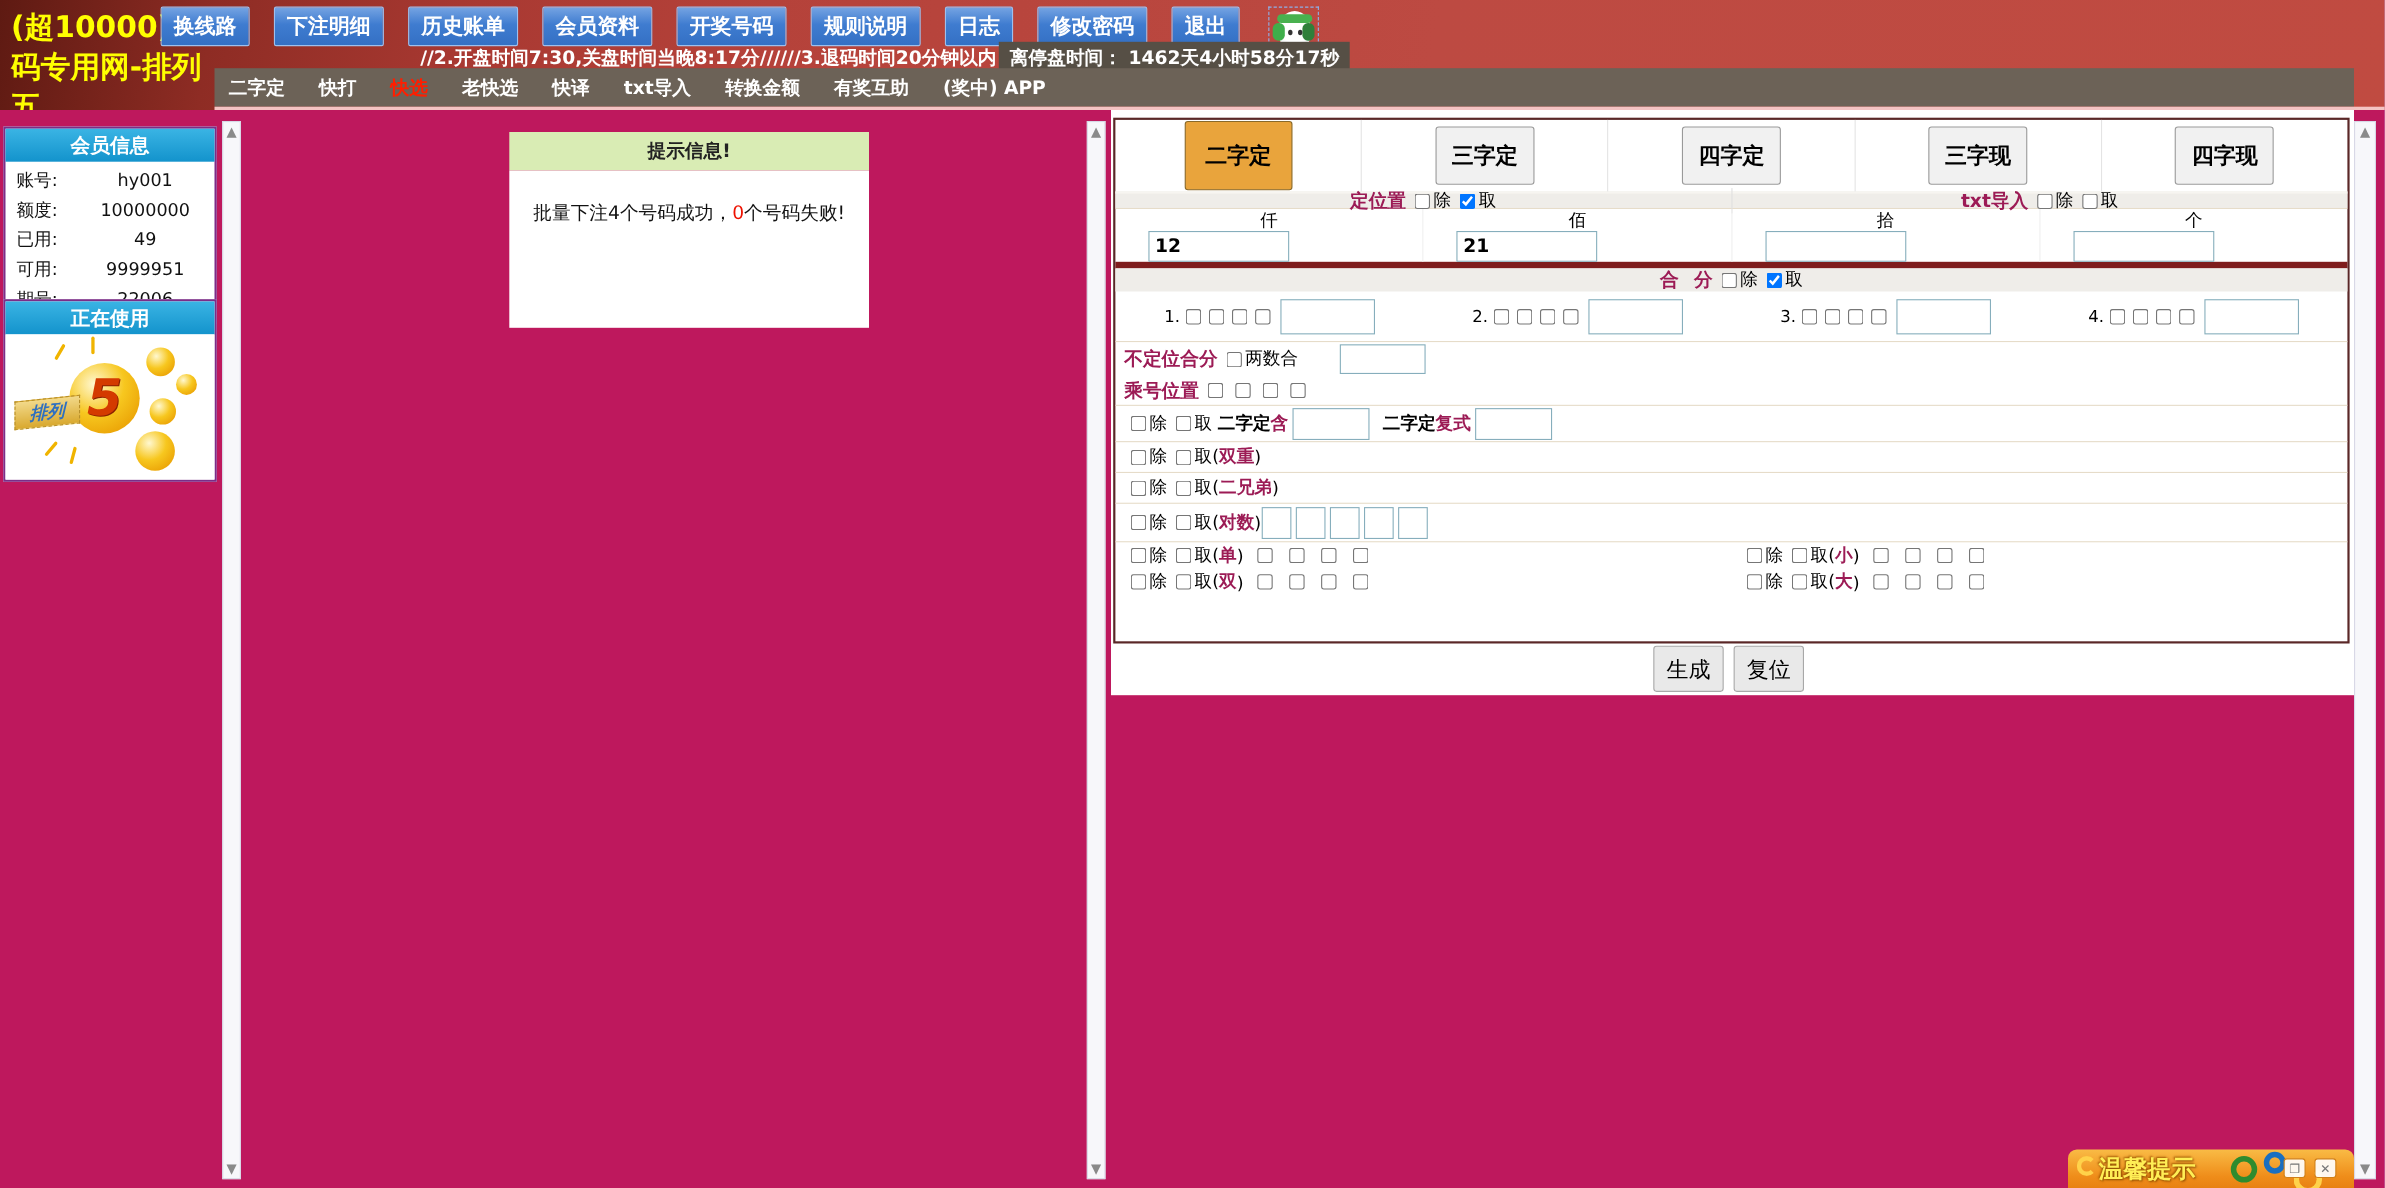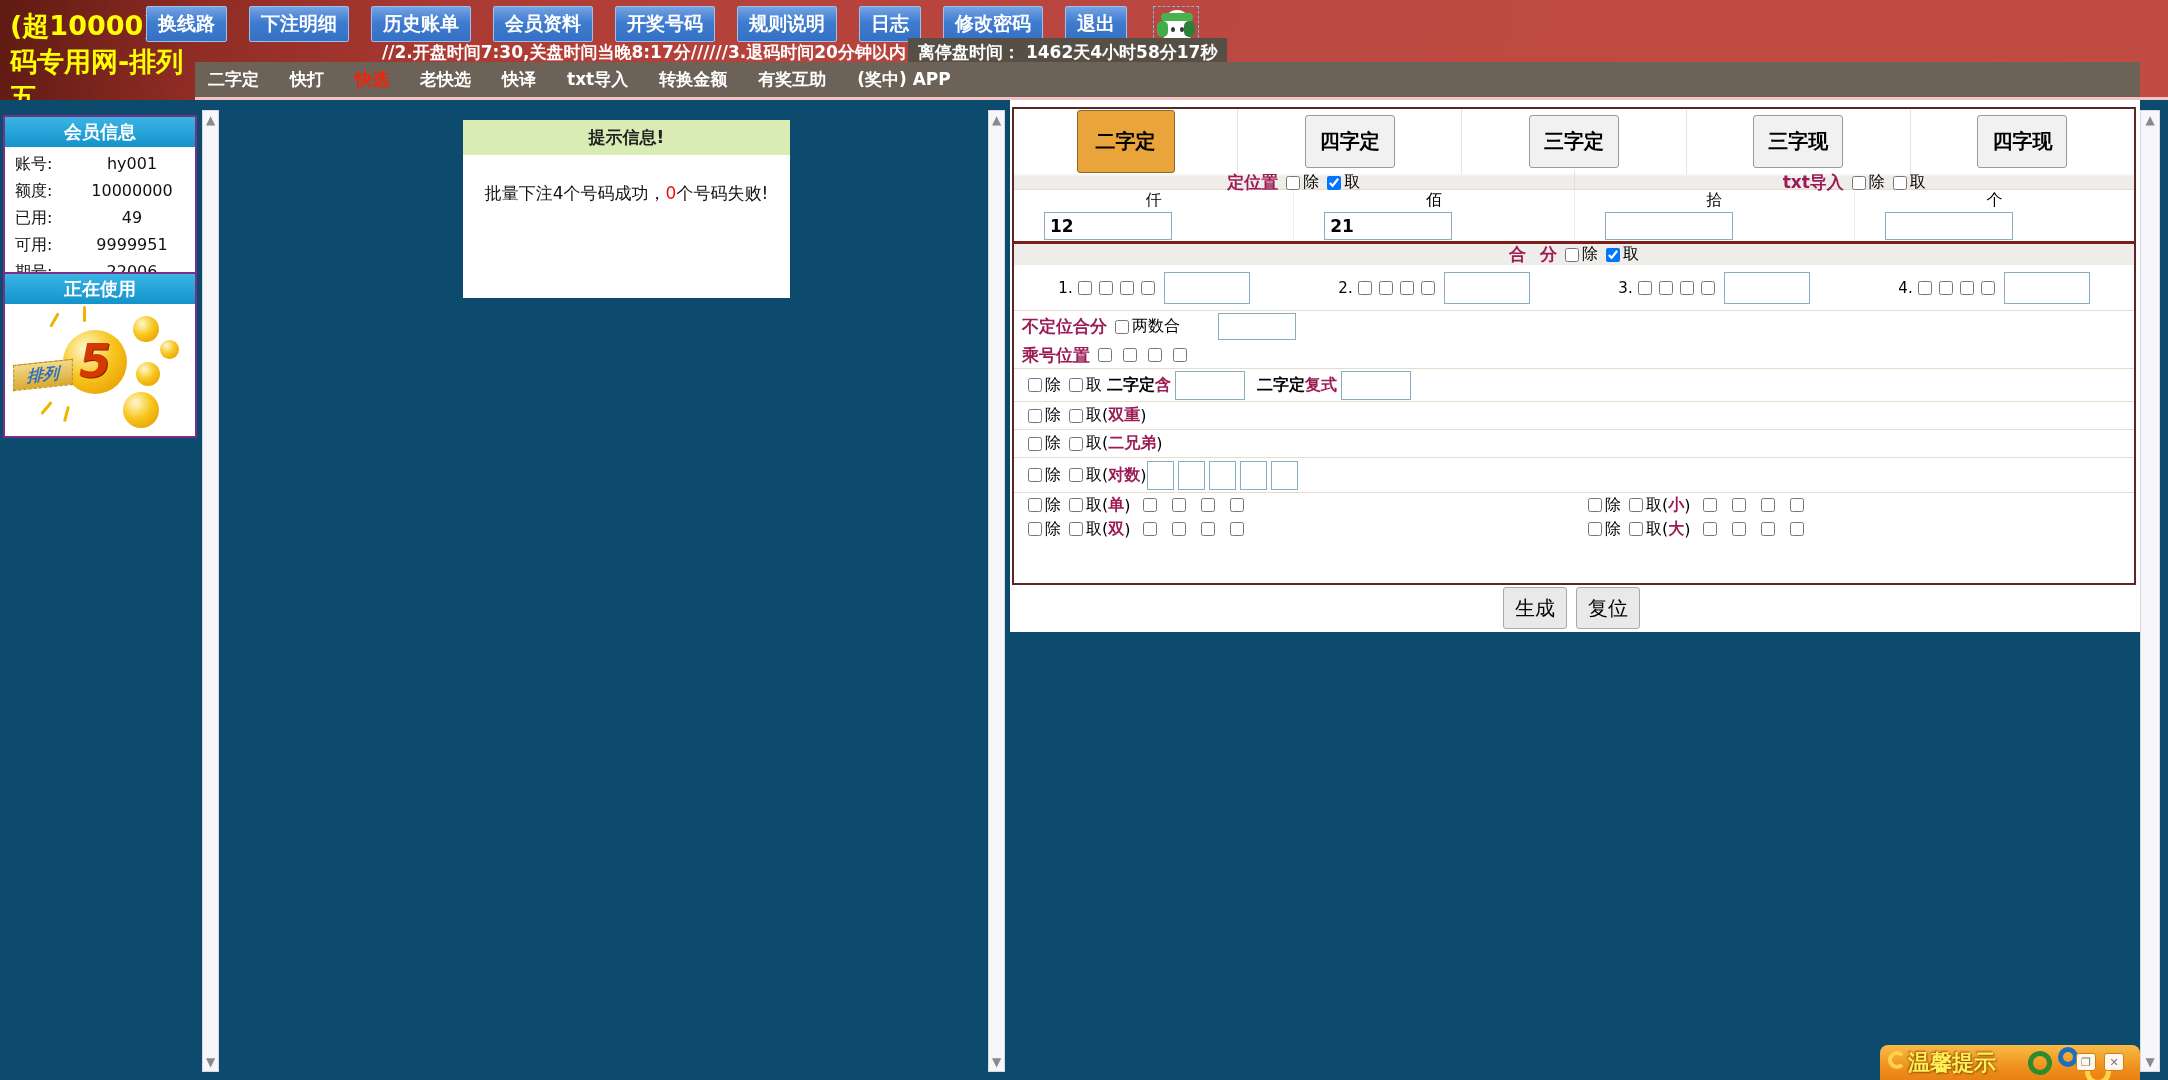--- a/index.html
+++ b/index.html
@@ -27,21 +27,21 @@
   .cs-eye { position:absolute; width:4px; height:5px; background:#333; border-radius:50%; top:20px; }
   .cs-eye.l { left:17px; } .cs-eye.r { left:26px; }
   .marquee { position:absolute; left:382px; top:41px; color:#ffffff; font-weight:bold; font-size:17px; white-space:nowrap; }
   .countdown { position:absolute; left:908px; top:38px; background:#564f45; color:#fff;
     font-weight:bold; font-size:17px; padding:3px 10px; white-space:nowrap; }
   .subnav { position:absolute; left:195px; top:62px; width:1945px; height:35px; background:#6c6257;
     display:flex; align-items:center; gap:31px; padding-left:13px; }
   .subnav-item { color:#fff; font-weight:bold; font-size:17px; cursor:pointer; white-space:nowrap; }
   .subnav-item.hot { color:#ff1e00; }
   
-  .main { position:absolute; top:100px; left:0; width:2168px; height:980px; background:#0c4a6e; }
+  .main { position:absolute; top:100px; left:0; width:2168px; height:980px; background:#be185d; }
   .vscroll { position:absolute; top:10px; width:17px; height:962px; background:#f7f7fa;
     border:1px solid #d8d8e6; display:flex; flex-direction:column; justify-content:space-between;
     align-items:center; padding:3px 0; }
   .sb-left { left:202px; } .sb-mid { left:988px; } .sb-right { left:2140px; width:20px; }
   .arr { color:#8a8a8a; font-size:12px; line-height:12px; cursor:pointer; }
   
   .member { position:absolute; left:3px; top:15px; width:194px; background:#fff; border:2px solid #7c2d88; }
   .box-hd { background:linear-gradient(#3ab4e4,#1393cc); color:#fff; font-weight:bold; font-size:18px;
     text-align:center; padding:3px 0; }
   .m-rows { padding:4px 0 6px 0; }
@@ -84,21 +84,21 @@
   .tab-btn { background:#f1f1f1; border:1px solid #9a9a9a; border-radius:3px; font-size:20px; font-weight:bold;
     padding:12px 14px; cursor:pointer; color:#000; font-family:inherit; white-space:nowrap; }
   .tab-btn.active { background:#e9a43c; border:1px solid #8a6a2a; padding:17px 18px; }
   .grayrow { background:#efede9; }
   .row-ding { height:15px; display:flex; align-items:center; border-top:2px solid #f7f5f1; }
   .half { flex:1; display:flex; justify-content:center; align-items:center; font-size:17px; }
   .half.lft { border-right:1px solid #e0e0e0; }
   .colhead { height:21px; display:flex; border-top:1px solid #e6dcc9; }
   .col { flex:1; text-align:center; font-size:16px; color:#000; border-right:1px solid #efefef; line-height:20px; }
   .col:last-child { border-right:none; }
-  .inputsrow { height:34px; display:flex; border-bottom:3px solid #7f1d1d; }
+  .inputsrow { height:34px; display:flex; border-bottom:6px solid #7f1d1d; }
   .col-in { flex:1; border-right:1px solid #efefef; display:flex; align-items:center; }
   .col-in:last-child { border-right:none; }
   .big-in { margin-left:30px; width:128px; height:28px; border:1px solid #86aebc; font-size:17px;
     font-weight:bold; padding:0 5px; font-family:inherit; }
   .row-hefen { height:21px; display:flex; align-items:center; justify-content:center; background:#efede9; font-size:17px; }
   .hefen-gap { display:inline-block; width:14px; }
   .groupsrow { height:45px; display:flex; }
   .grp { flex:1; display:flex; align-items:center; justify-content:center; font-size:15px; color:#000; }
   .grp input[type=checkbox] { margin:0 2px 0 5px; }
   .grp-in { width:86px; height:32px; border:1px solid #86aebc; margin-left:7px; font-family:inherit; font-size:16px; padding:0 4px; }
@@ -245,24 +245,24 @@
   </div>
 
   <div class="panel">
     <div class="pbox">
 
       <div class="tabs">
         <div class="tab-cell">
             <button class="tab-btn active">二字定</button>
           </div>
         <div class="tab-cell">
+            <button class="tab-btn">三字定</button>
+          </div>
+        <div class="tab-cell">
             <button class="tab-btn">四字定</button>
-          </div>
-        <div class="tab-cell">
-            <button class="tab-btn">三字定</button>
           </div>
         <div class="tab-cell">
             <button class="tab-btn">三字现</button>
           </div>
         <div class="tab-cell">
             <button class="tab-btn">四字现</button>
           </div>
       </div>
 
       <div class="row-ding grayrow">

